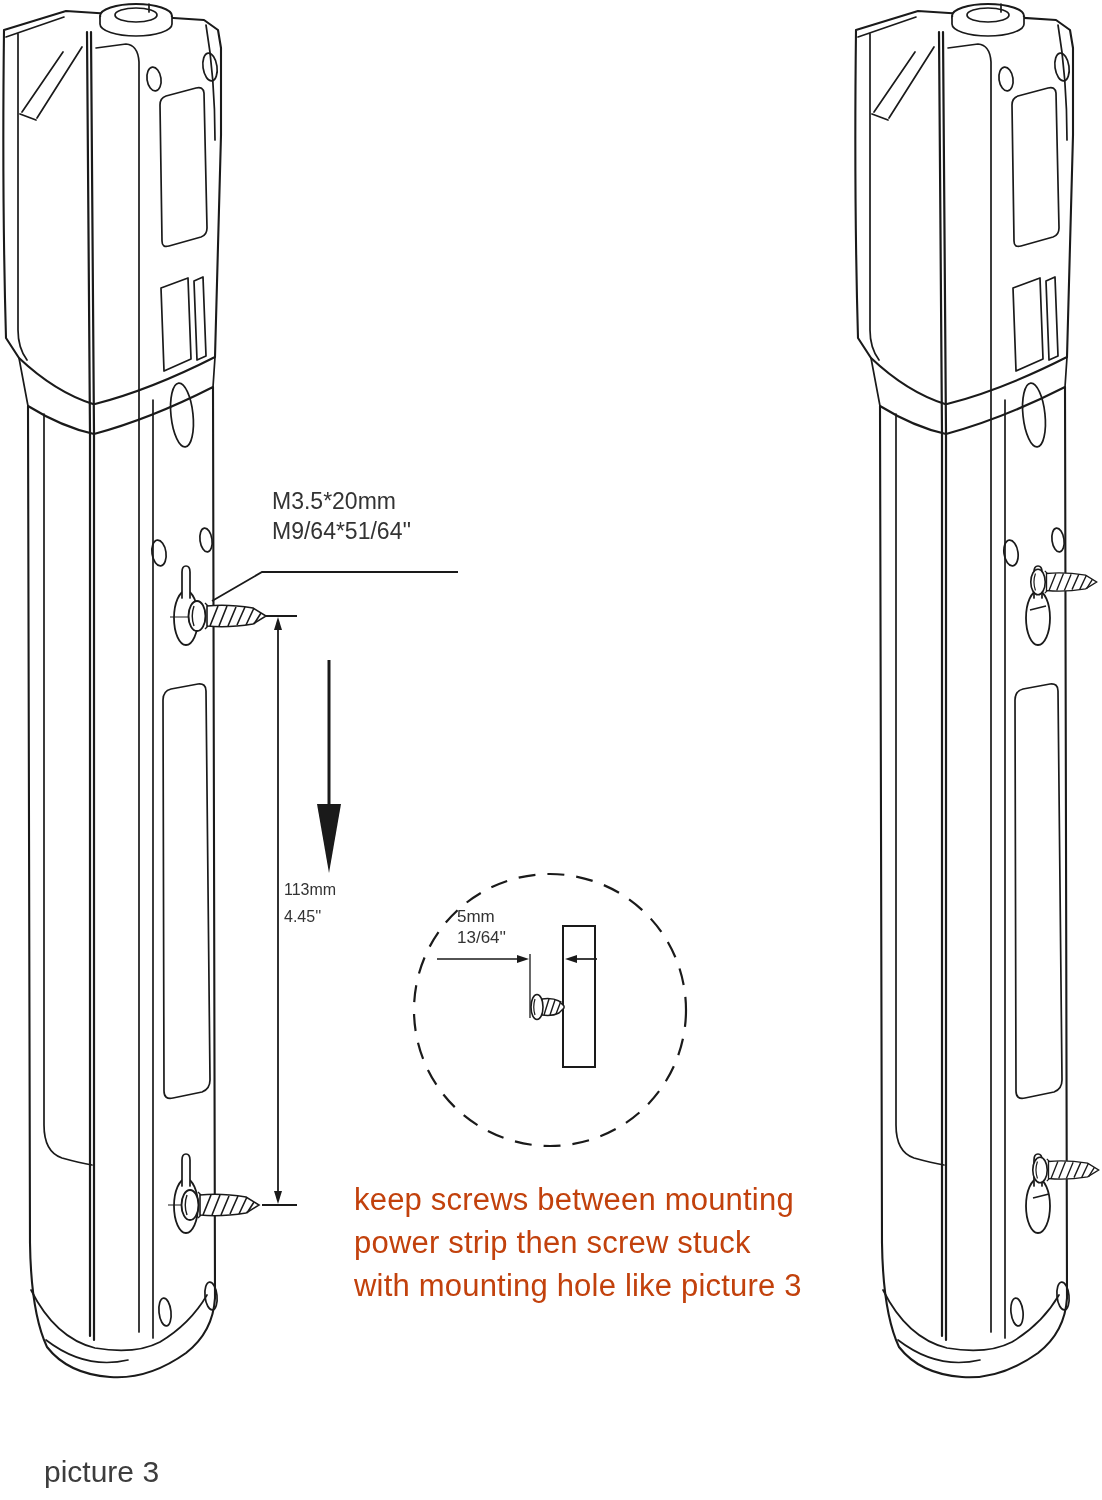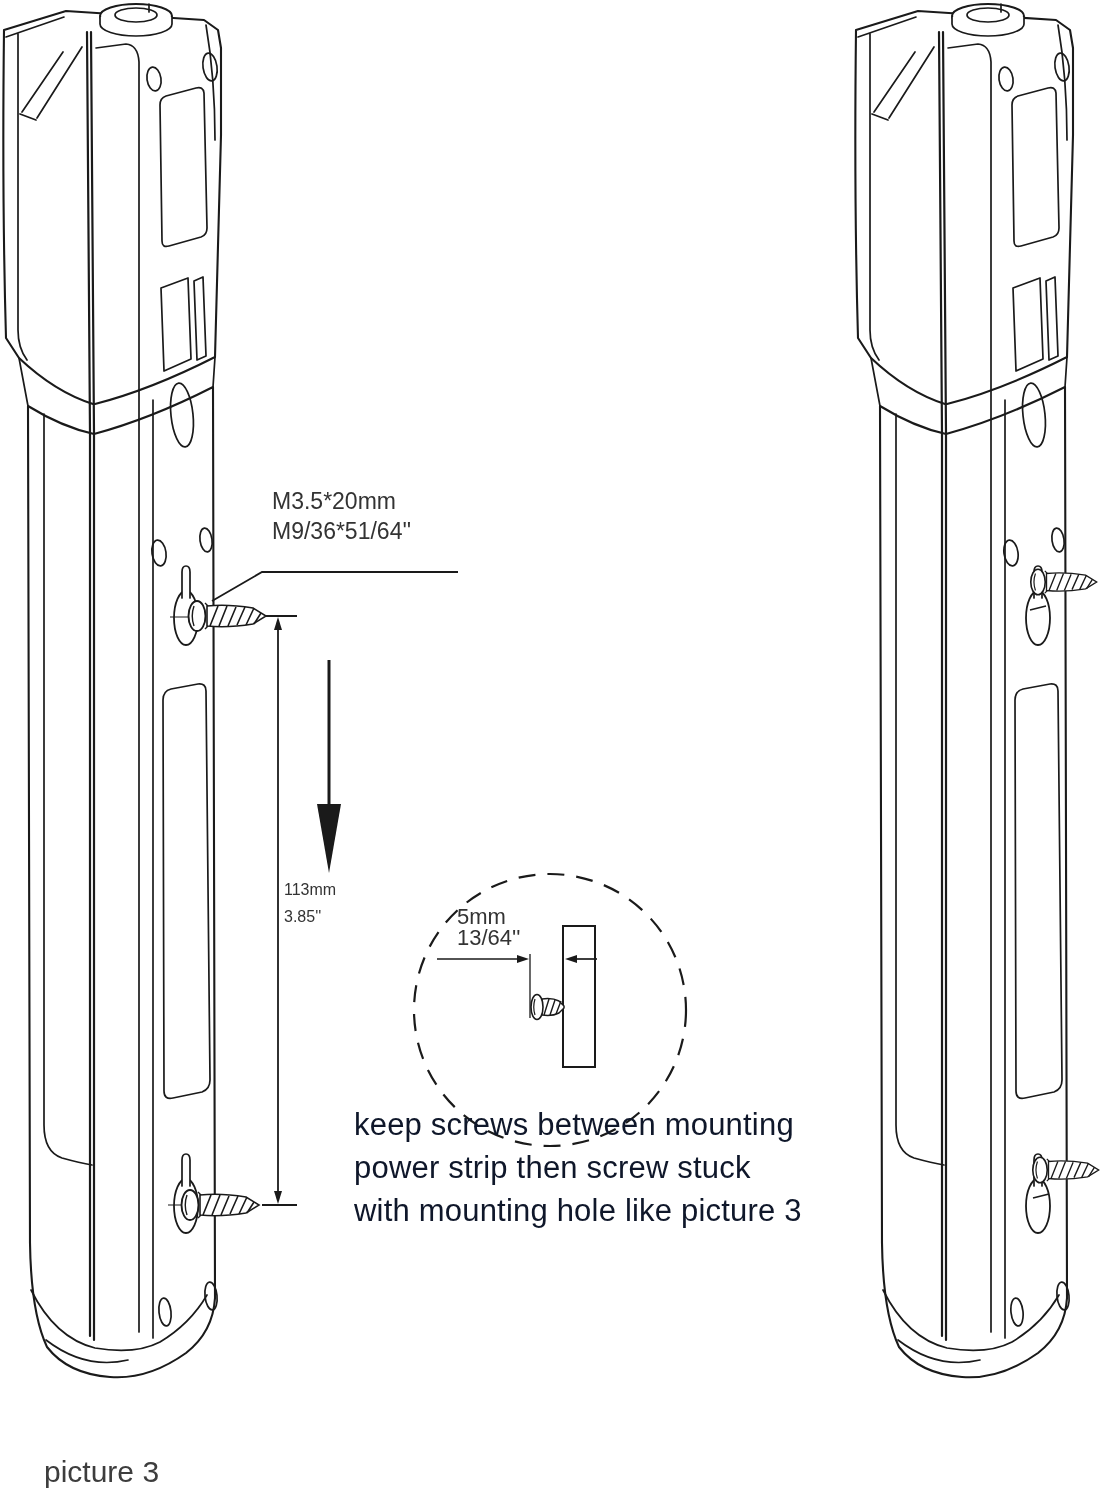--- a/index.html
+++ b/index.html
@@ -2,22 +2,22 @@
 <html><head>
 <meta charset="utf-8">
 <style>
   html,body{margin:0;padding:0;background:#fff;}
   .canvas{position:relative;width:1102px;height:1500px;background:#ffffff;overflow:hidden;
           font-family:"Liberation Sans","DejaVu Sans",sans-serif;padding-left:30px;}
   .canvas svg{position:absolute;left:0;top:0;}
   .txt{position:absolute;color:#3a3a3a;white-space:nowrap;}
   .spec{left:272px;top:486px;font-size:23px;line-height:30px;color:#333;}
   .dim113{left:284px;top:876px;font-size:16px;line-height:27px;color:#333;}
-  .gap{left:457px;top:906px;font-size:22px;line-height:21px;color:#333;}
-  .instruction{left:354px;top:1103px;font-size:31px;line-height:43px;color:#0f172a;letter-spacing:0.2px;}
+  .gap{left:457px;top:906px;font-size:17px;line-height:21px;color:#333;}
+  .instruction{left:354px;top:1178px;font-size:31px;line-height:43px;color:#c2410c;letter-spacing:0.2px;}
   .cap{font-size:30px;color:#3d3d3d;}
   .cap1{left:44px;top:1455px;}
   .cap2{left:888px;top:1507px;text-decoration:underline;}
 </style>
 </head>
 <body>
 
 <div class="canvas">
 
 <svg width="1102" height="1500" viewBox="0 0 1102 1500">
@@ -129,26 +129,26 @@
     <path d="M437,959 L524,959" stroke-width="1.7"></path>
     <polygon points="529,959 517,955 517,963" fill="#1a1a1a" stroke="none"></polygon>
     <path d="M570,959 L597,959" stroke-width="1.7"></path>
     <polygon points="565,959 577,955 577,963" fill="#1a1a1a" stroke="none"></polygon>
     <use href="#miniscrew" transform="translate(537,1007)"></use>
   </g>
 </svg>
 
 <div class="txt spec">
   <div>M3.5*20mm</div>
-  <div>M9/36*51/64''</div>
+  <div>M9/64*51/64''</div>
 </div>
 
 <div class="txt dim113">
   <div>113mm</div>
-  <div>3.85''</div>
+  <div>4.45''</div>
 </div>
 
 <div class="txt gap">
   <div>5mm</div>
   <div>13/64''</div>
 </div>
 
 <div class="txt instruction">
   <div>keep screws between mounting</div>
   <div>power strip then screw stuck</div>

